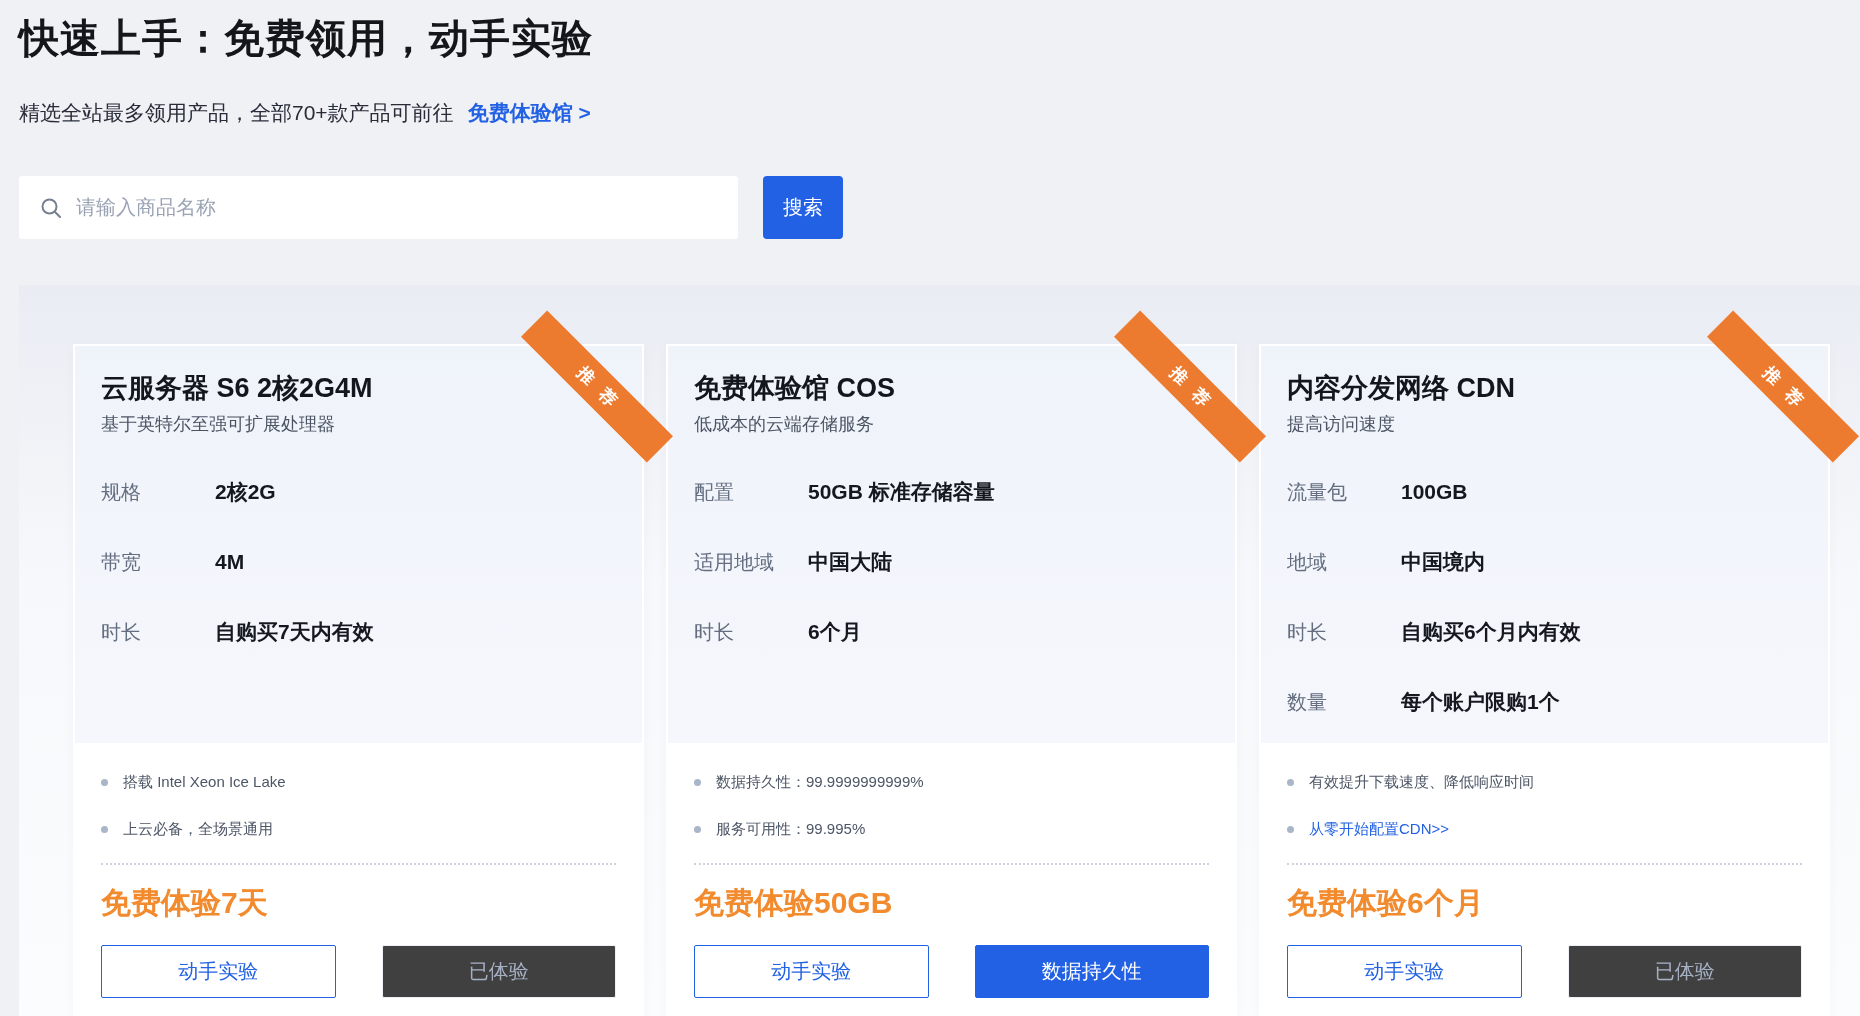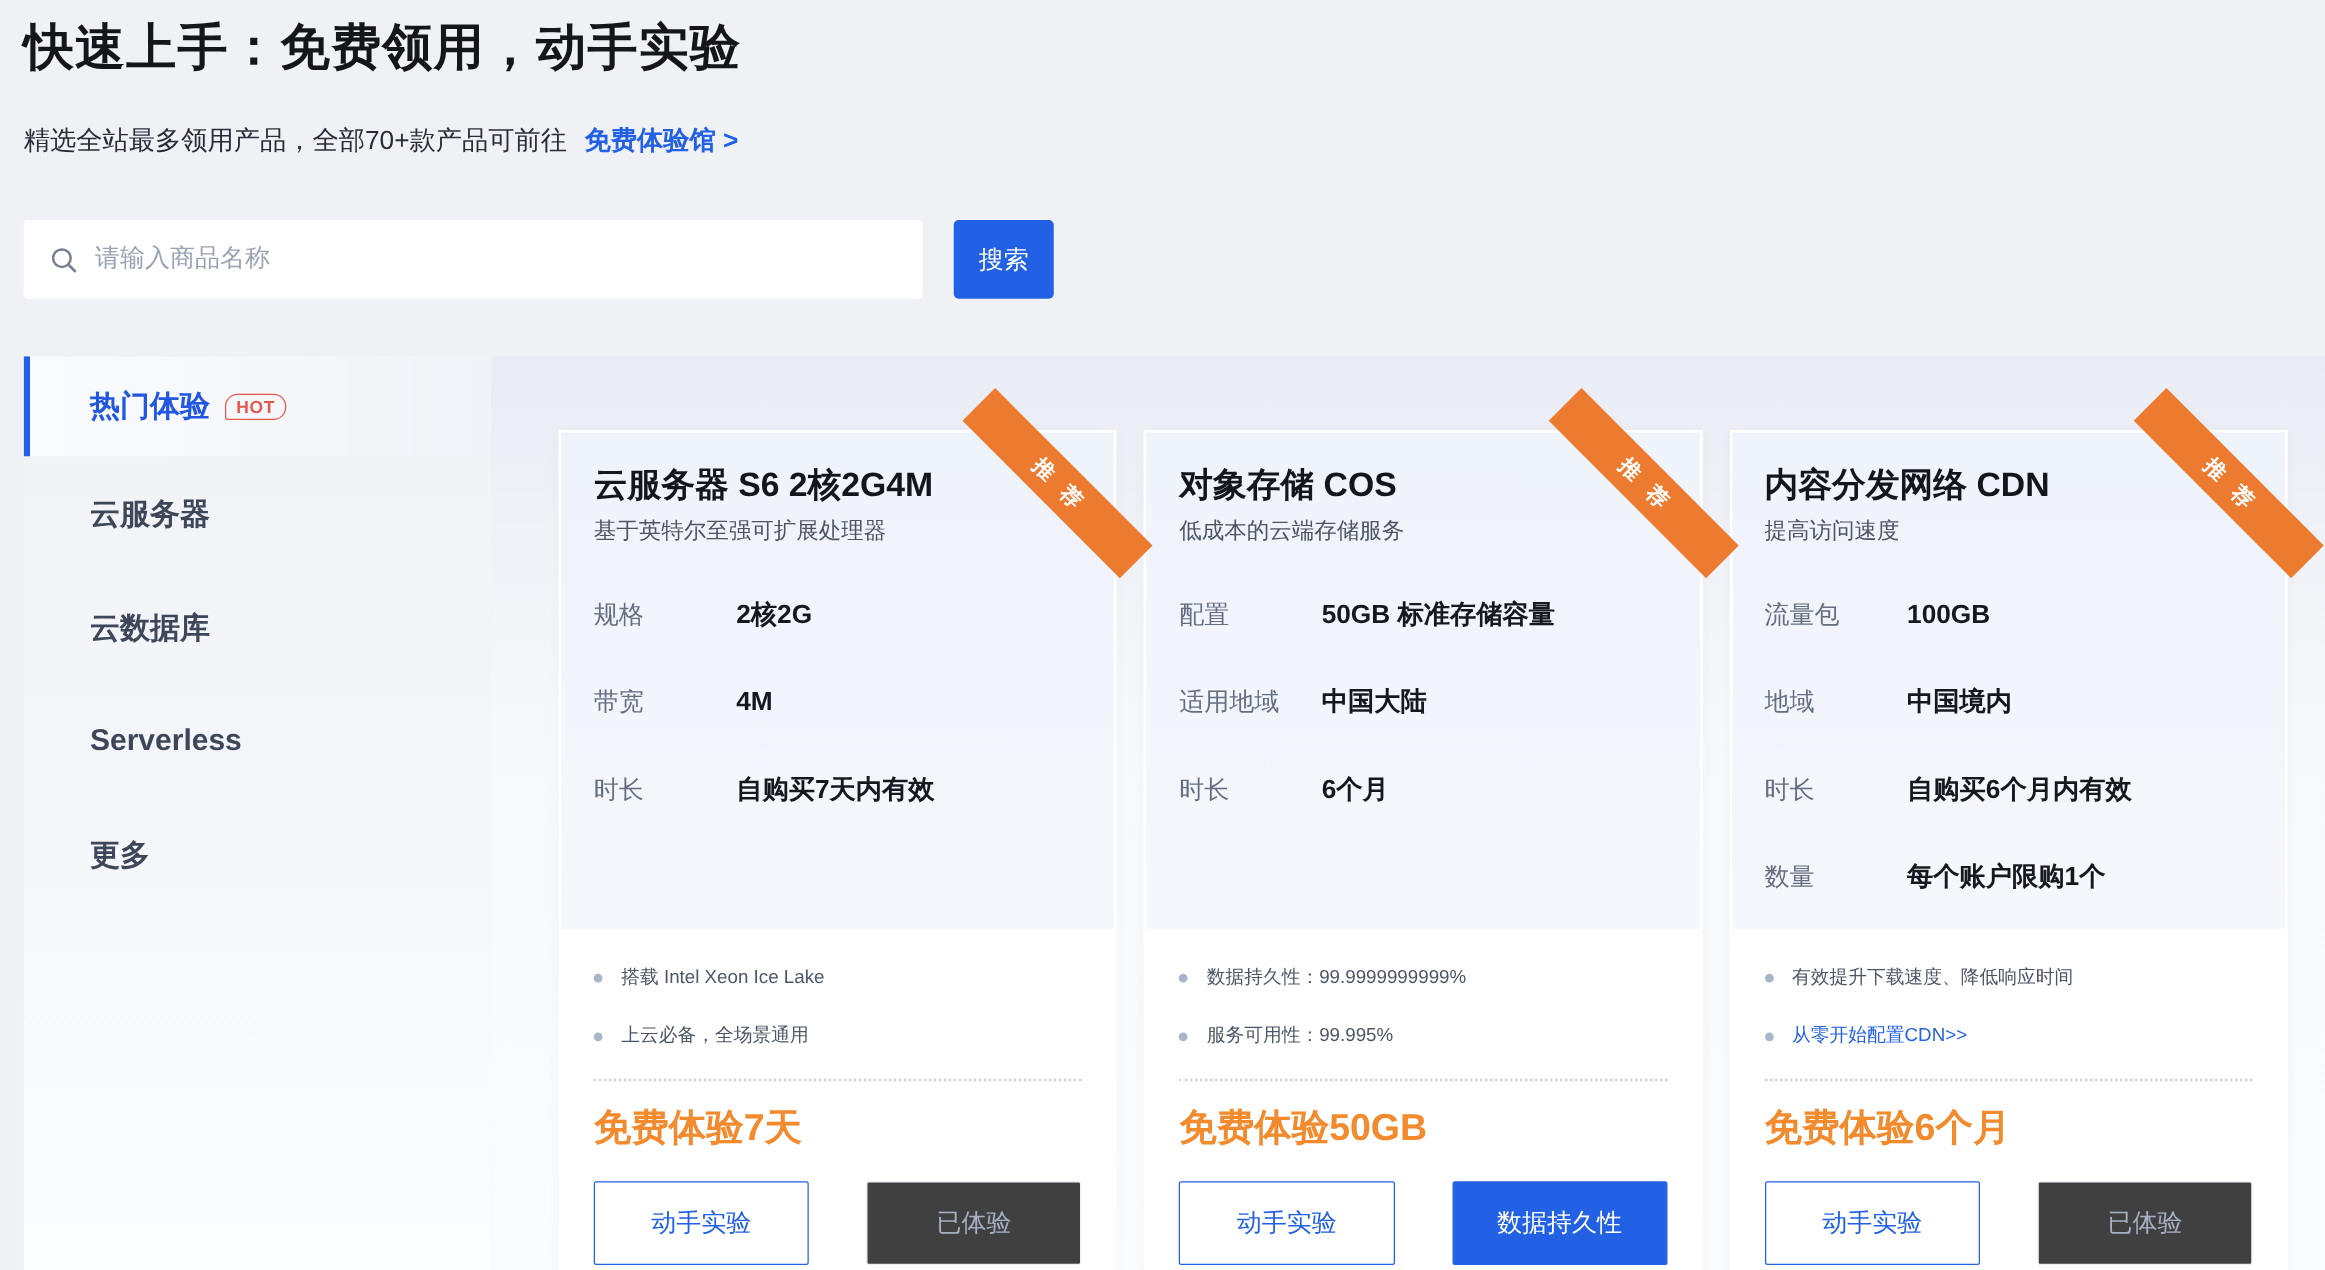--- a/index.html
+++ b/index.html
@@ -85,21 +85,21 @@
   .spec-value { font-size:21px; font-weight:700; color:#15181f; }
   .card-bottom { padding:26px 26px 40px; background:#fff; }
   .bullet { display:flex; align-items:center; gap:15px; margin-bottom:21px;
     font-size:15px; line-height:26px; color:#4d5666; }
   .bullet .dot { width:7px; height:7px; border-radius:50%; background:#a9b5c8; flex:none; }
   .bullet.link-bullet span.bullet-text { color:#2261e3; cursor:pointer; }
   .dotted-divider { border-top:2px dotted #ccd3de; margin-top:11px; }
   .price { margin-top:20px; font-size:30px; line-height:36px; font-weight:700; color:#f28a2e; }
   .btn-row { display:flex; gap:46px; margin-top:24px; }
   .btn {
-    flex:1; height:67px; display:flex; align-items:center; justify-content:center;
+    flex:1; height:53px; display:flex; align-items:center; justify-content:center;
     font-size:20px; border-radius:2px; cursor:pointer; font-family:Liberation Serif, serif;
   }
   .btn.outline { background:#fff; border:1.5px solid #2261e3; color:#2261e3; }
   .btn.primary { background:#2261e3; border:1.5px solid #2261e3; color:#fff; }
   .btn.disabled { background:#404040; border:1.5px solid #edf0f7; color:#a7b1c4; cursor:default; }
 </style>
 </head>
 <body>
 
 <h1 class="page-title">快速上手：免费领用，动手实验</h1>
@@ -114,38 +114,20 @@
       <circle cx="9.5" cy="9.5" r="7" stroke="#778090" stroke-width="2"></circle>
       <line x1="14.8" y1="14.8" x2="20" y2="20" stroke="#778090" stroke-width="2" stroke-linecap="round"></line>
     </svg>
     <input type="text" placeholder="请输入商品名称" style="">
   </div>
   <button class="search-btn">搜索</button>
 </div>
 
 <div class="content-row">
 
-  <aside class="sidebar">
-    <div class="side-item active">
-      <span>热门体验</span>
-      <span class="hot-badge">HOT</span>
-    </div>
-    <div class="side-item">
-      <span>云服务器</span>
-    </div>
-    <div class="side-item">
-      <span>云数据库</span>
-    </div>
-    <div class="side-item">
-      <span>Serverless</span>
-    </div>
-    <div class="side-item">
-      <span>更多</span>
-    </div>
-  </aside>
 
   <main class="main-panel">
     <div class="cards">
 
       <section class="card">
         <div class="ribbon">推荐</div>
         <div class="card-top">
           <div class="card-title">云服务器 S6 2核2G4M</div>
           <div class="card-subtitle">基于英特尔至强可扩展处理器</div>
           <div class="specs">
@@ -177,21 +159,21 @@
           <div class="btn-row">
             <button class="btn outline">动手实验</button>
             <button class="btn disabled">已体验</button>
           </div>
         </div>
       </section>
 
       <section class="card">
         <div class="ribbon">推荐</div>
         <div class="card-top">
-          <div class="card-title">对象存储 COS</div>
+          <div class="card-title">免费体验馆 COS</div>
           <div class="card-subtitle">低成本的云端存储服务</div>
           <div class="specs">
             <div class="spec">
               <span class="spec-label">配置</span>
               <span class="spec-value">50GB 标准存储容量</span>
             </div>
             <div class="spec">
               <span class="spec-label">适用地域</span>
               <span class="spec-value">中国大陆</span>
             </div>

